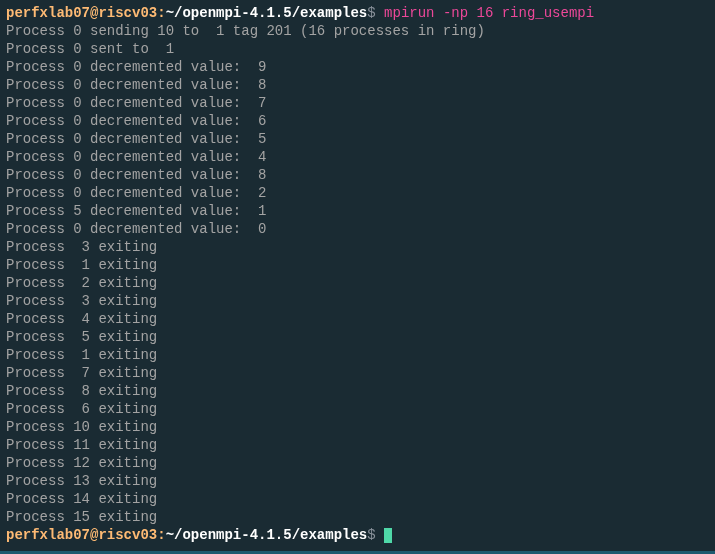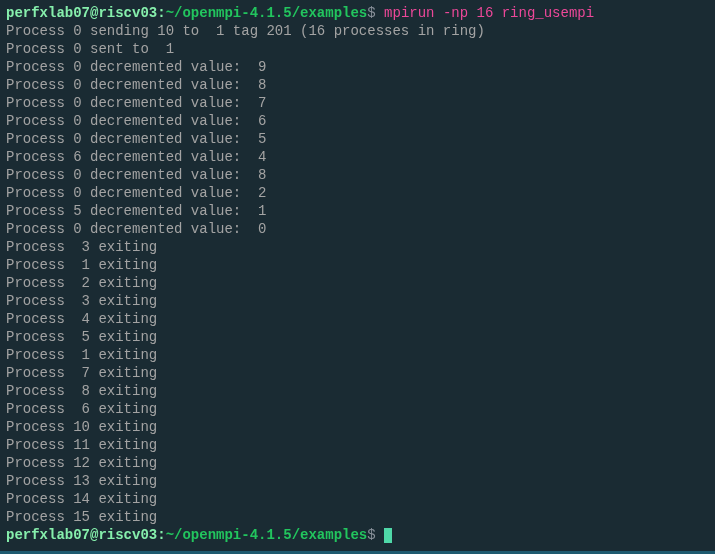--- a/index.html
+++ b/index.html
@@ -15,25 +15,25 @@
       padding: 4px 6px;
       width: 715px;
       height: 554px;
       overflow: hidden;
     }
     .line {
       white-space: pre;
       color: #4fd8a8;
     }
     .prompt-user {
-      color: #86efac;
+      color: #fdba74;
       font-weight: bold;
     }
     .prompt-path {
-      color: #22c55e;
+      color: #ffffff;
       font-weight: bold;
     }
     .prompt-dollar {
       color: #889099;
     }
     .command {
       color: #ec4899;
     }
     .output {
       color: #a3a3a3;
@@ -59,21 +59,21 @@
 
 <div>
   <div class="line"><span class="prompt-user">perfxlab07@riscv03</span><span class="prompt-user">:</span><span class="prompt-path">~/openmpi-4.1.5/examples</span><span class="prompt-dollar">$</span><span class="command"> mpirun -np 16 ring_usempi</span></div>
   <div class="line output">Process 0 sending 10 to  1 tag 201 (16 processes in ring)</div>
   <div class="line output">Process 0 sent to  1</div>
   <div class="line output">Process 0 decremented value:  9</div>
   <div class="line output">Process 0 decremented value:  8</div>
   <div class="line output">Process 0 decremented value:  7</div>
   <div class="line output">Process 0 decremented value:  6</div>
   <div class="line output">Process 0 decremented value:  5</div>
-  <div class="line output">Process 6 decremented value:  4</div>
+  <div class="line output">Process 0 decremented value:  4</div>
   <div class="line output">Process 0 decremented value:  8</div>
   <div class="line output">Process 0 decremented value:  2</div>
   <div class="line output">Process 5 decremented value:  1</div>
   <div class="line output">Process 0 decremented value:  0</div>
   <div class="line output">Process  3 exiting</div>
   <div class="line output">Process  1 exiting</div>
   <div class="line output">Process  2 exiting</div>
   <div class="line output">Process  3 exiting</div>
   <div class="line output">Process  4 exiting</div>
   <div class="line output">Process  5 exiting</div>

